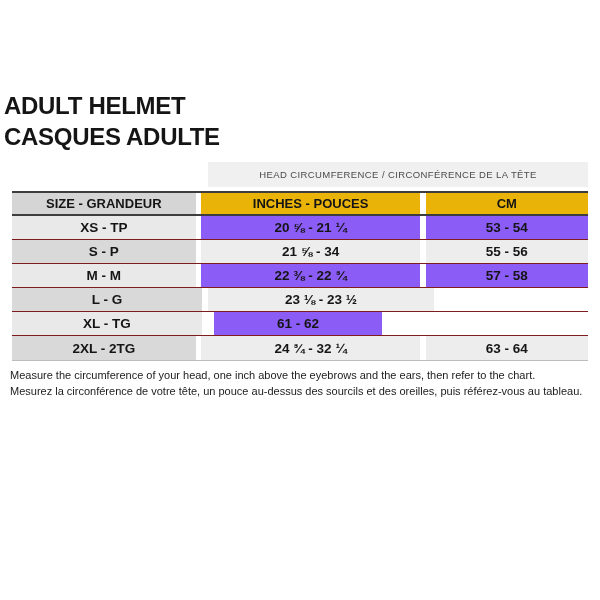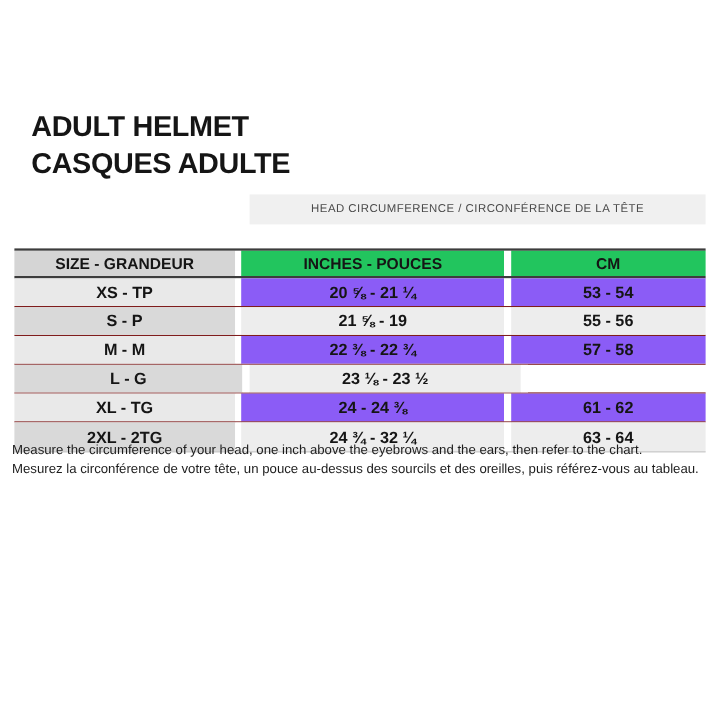--- a/index.html
+++ b/index.html
@@ -11,21 +11,21 @@
     position: relative;
     width: 600px;
     height: 600px;
     background: #ffffff;
     font-family: "Liberation Sans", "DejaVu Sans", sans-serif;
     color: #111111;
     overflow: hidden;
   }
   .title-block {
     position: absolute;
-    left: 26px;
+    left: 4px;
     top: 90px;
   }
   .title-line {
     font-size: 24px;
     font-weight: 800;
     letter-spacing: -0.3px;
     line-height: 31px;
     color: #151515;
     white-space: nowrap;
   }
@@ -36,21 +36,21 @@
     width: 576px;
   }
   .span-header-bar {
     margin-left: 196px;
     width: 380px;
     height: 25px;
     background: #f0f0f0;
     display: flex;
     align-items: center;
     justify-content: center;
-    margin-bottom: 20px;
+    margin-bottom: 4px;
   }
   .span-header-bar span {
     font-size: 9.5px;
     font-weight: 400;
     letter-spacing: 0.4px;
     color: #4a4a4a;
     white-space: nowrap;
   }
   .t-row {
     display: flex;
@@ -69,21 +69,21 @@
   .gap { width: 6px; background: #ffffff; }
   .c2 { width: 226px; }
   .c3 { width: 168px; }
   .header-row {
     border-top: 2px solid #3d3d3d;
     border-bottom: 2px solid #3d3d3d;
     height: 21px;
   }
   .header-row .cell { font-size: 13px; }
   .header-row .c1 { background: #d5d5d5; }
-  .header-row .c2, .header-row .c3 { background: #22c55e; }
+  .header-row .c2, .header-row .c3 { background: #eab308; }
   .data-rows {
     border-bottom: 1px solid #bdbdbd;
   }
   .data-row {
     height: 23px;
     border-bottom: 1px solid #7f1d1d;
   }
   .data-row:last-child { border-bottom: none; height: 24px; }
   .data-row.odd .c1 { background: #e9e9e9; }
   .data-row.odd .c2, .data-row.odd .c3 { background: #8b5cf6; }
@@ -133,21 +133,21 @@
         <div class="cell c1">XS - TP</div>
         <div class="gap"></div>
         <div class="cell c2">20 ⅝ - 21 ¼</div>
         <div class="gap"></div>
         <div class="cell c3">53 - 54</div>
       </div>
 
       <div class="t-row data-row even">
         <div class="cell c1">S - P</div>
         <div class="gap"></div>
-        <div class="cell c2">21 ⅝ - 19</div>
+        <div class="cell c2">21 ⅝ - 34</div>
         <div class="gap"></div>
         <div class="cell c3">55 - 56</div>
       </div>
 
       <div class="t-row data-row odd">
         <div class="cell c1">M - M</div>
         <div class="gap"></div>
         <div class="cell c2">22 ⅜ - 22 ¾</div>
         <div class="gap"></div>
         <div class="cell c3">57 - 58</div>
@@ -156,21 +156,20 @@
       <div class="t-row data-row even">
         <div class="cell c1">L - G</div>
         <div class="gap"></div>
         <div class="cell c2">23 ⅛ - 23 ½</div>
         <div class="gap"></div>
       </div>
 
       <div class="t-row data-row odd">
         <div class="cell c1">XL - TG</div>
         <div class="gap"></div>
-        <div class="cell c2">24 - 24 ⅜</div>
         <div class="gap"></div>
         <div class="cell c3">61 - 62</div>
       </div>
 
       <div class="t-row data-row even">
         <div class="cell c1">2XL - 2TG</div>
         <div class="gap"></div>
         <div class="cell c2">24 ¾ - 32 ¼</div>
         <div class="gap"></div>
         <div class="cell c3">63 - 64</div>

